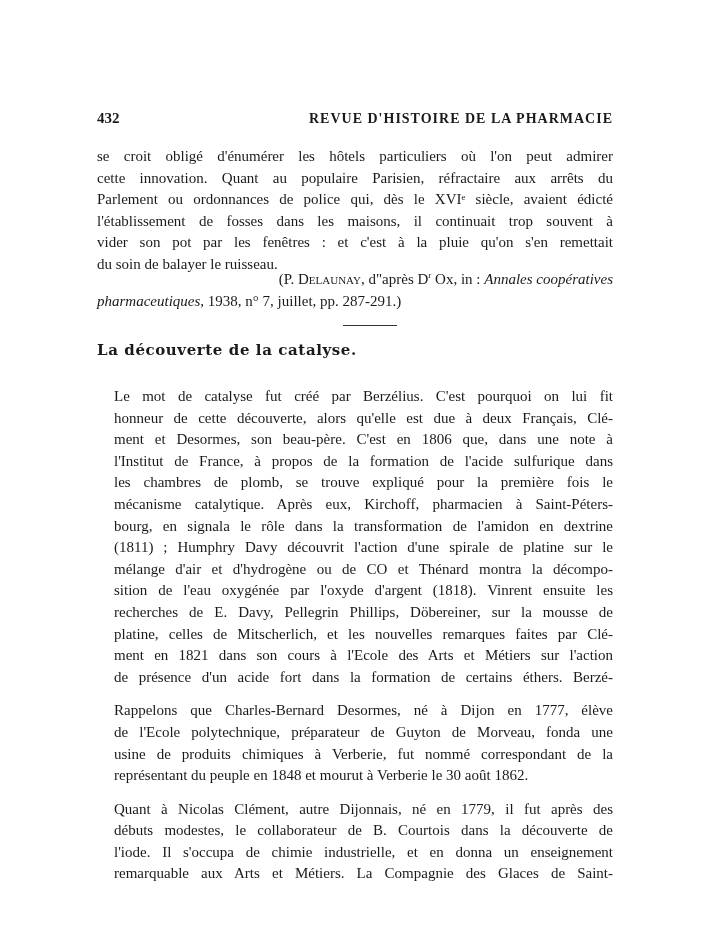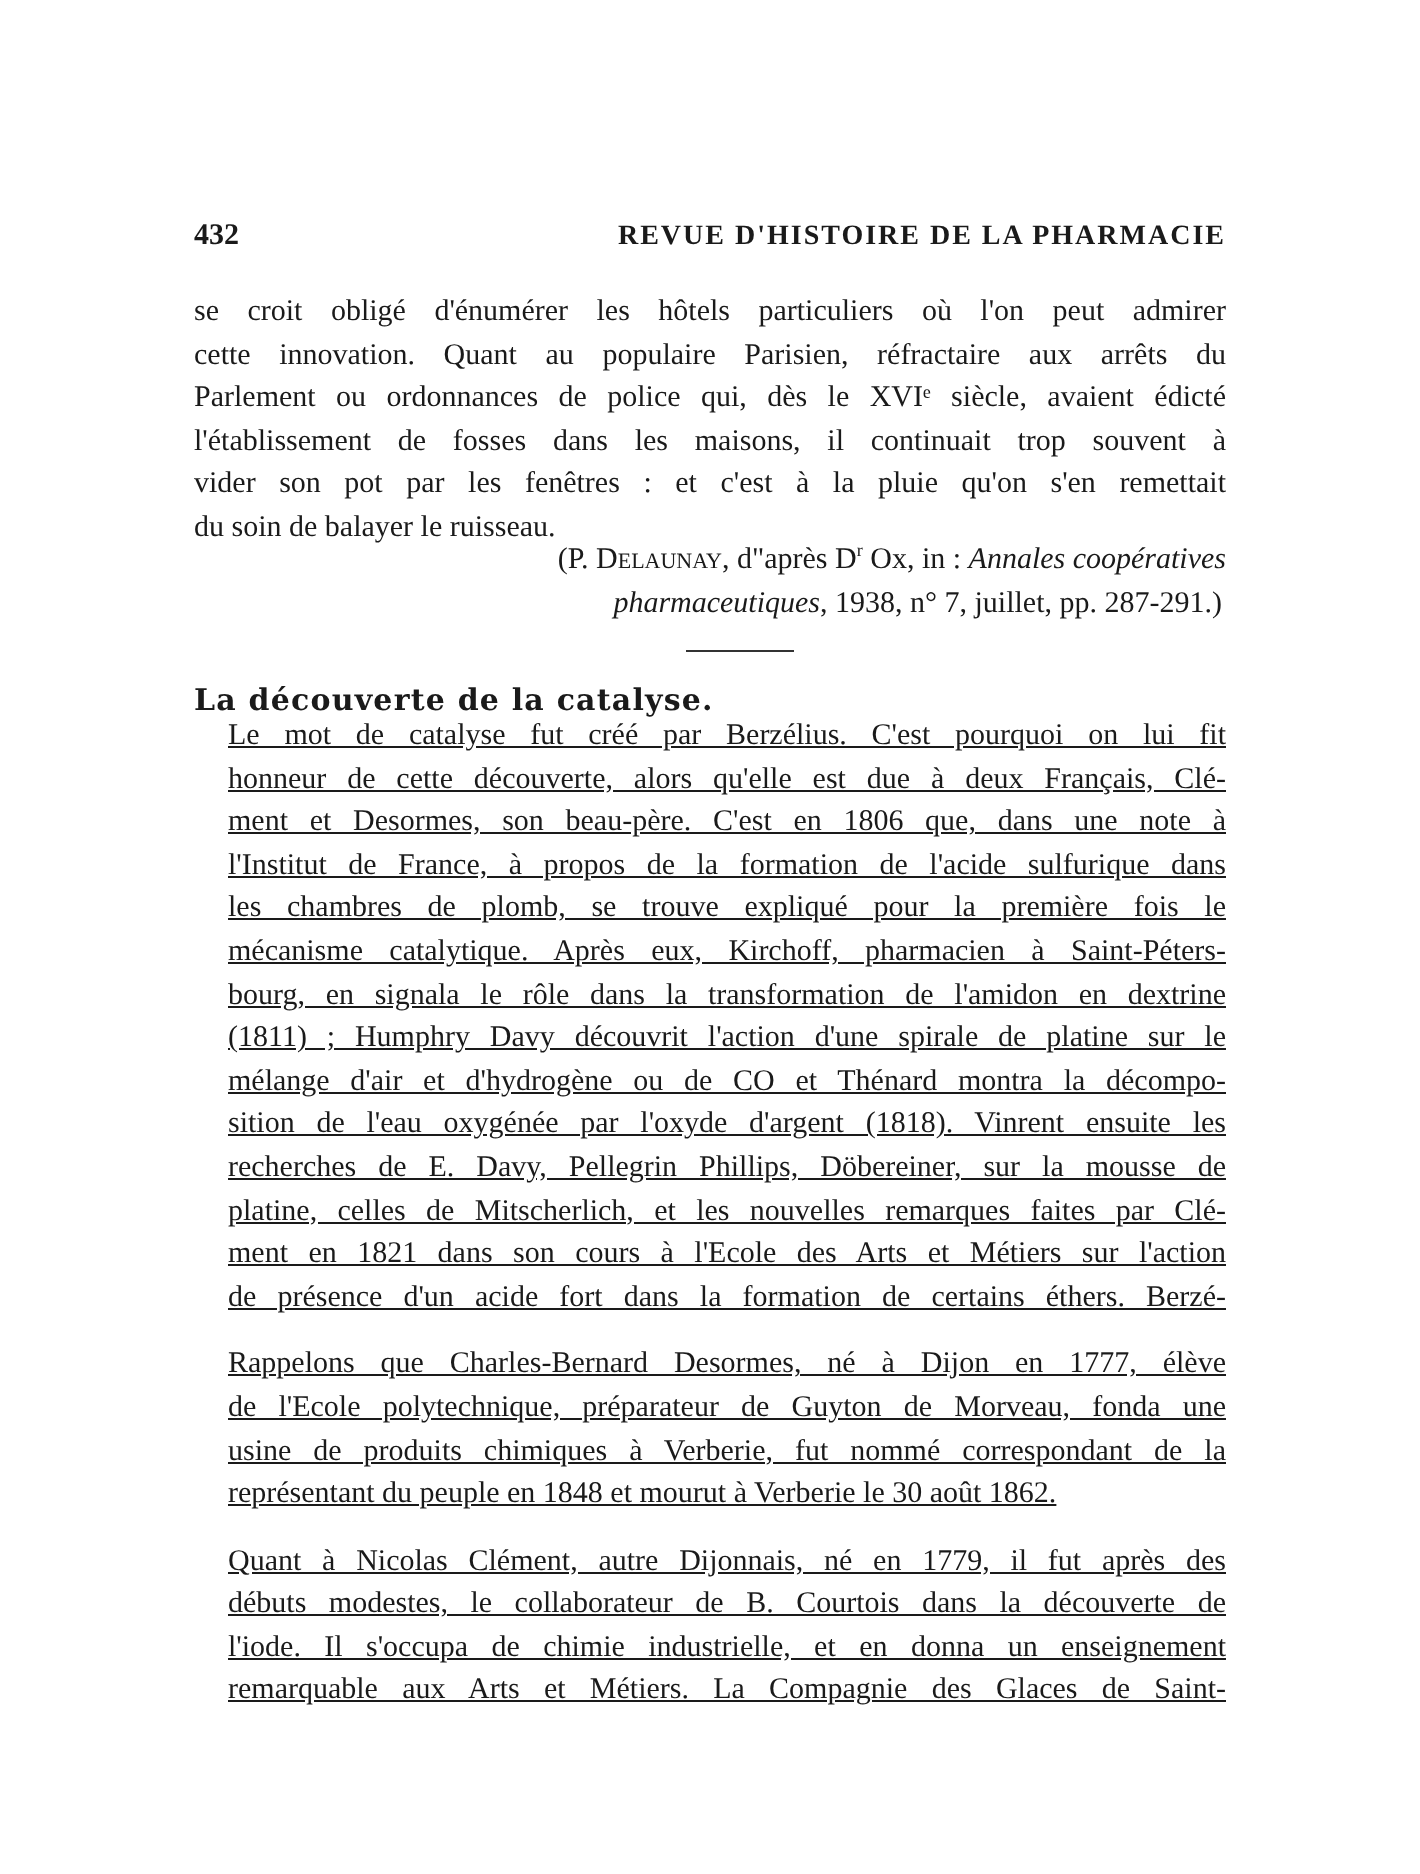--- a/index.html
+++ b/index.html
@@ -9,28 +9,28 @@
   .running-head { position: absolute; top: 110px; left: 0; width: 516px; height: 20px; }
   .page-number { position: absolute; left: 0; top: 0; font-weight: bold; font-size: 15px; }
   .journal-title { position: absolute; left: 0; right: 0; top: 1px; text-align: right;
                    font-size: 14px; font-weight: bold; letter-spacing: 1px; }
   .para { font-size: 15px; line-height: 21.6px; text-align: justify; margin: 0;
           hyphens: none; }
   .p1 { position: absolute; top: 146px; left: 0; width: 516px; }
   .citation { position: absolute; top: 264px; left: 0; width: 516px; font-size: 15px;
               line-height: 22px; }
   .cit-line1 { text-align: right; display: block; }
-  .cit-line2 { display: block; text-align: right; padding-right: 2px; }
+  .cit-line2 { display: block; padding-right: 2px; }
   .sc { font-variant: small-caps; }
   .sup { font-size: 9px; vertical-align: 6px; }
   .separator { position: absolute; top: 325px; left: 246px; width: 54px; height: 0;
                border-top: 1px solid #333; }
   .section-title { position: absolute; top: 341px; left: 0; font-family: "DejaVu Serif", serif;
                    font-weight: bold; font-size: 15px; letter-spacing: 0.6px; }
-  .body2 { position: absolute; top: 358px; left: 0; width: 516px; text-decoration: underline; }
+  .body2 { position: absolute; top: 386px; left: 0; width: 516px; }
   .body2 .para { text-indent: 17px; }
   .body2 .para + .para { margin-top: 12px; }
   .line { display: block; text-align: justify; text-align-last: justify; white-space: nowrap; }
   .line.last { text-align-last: left; }
 </style>
 </head>
 <body>
 
 <div class="page">
 

